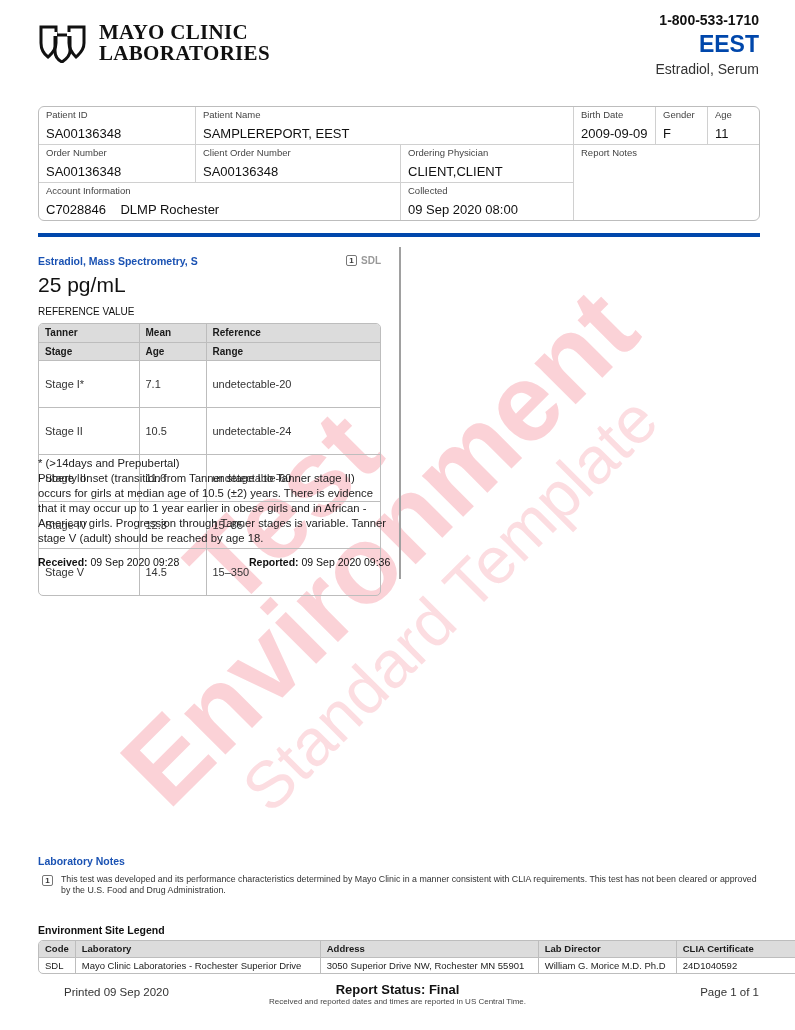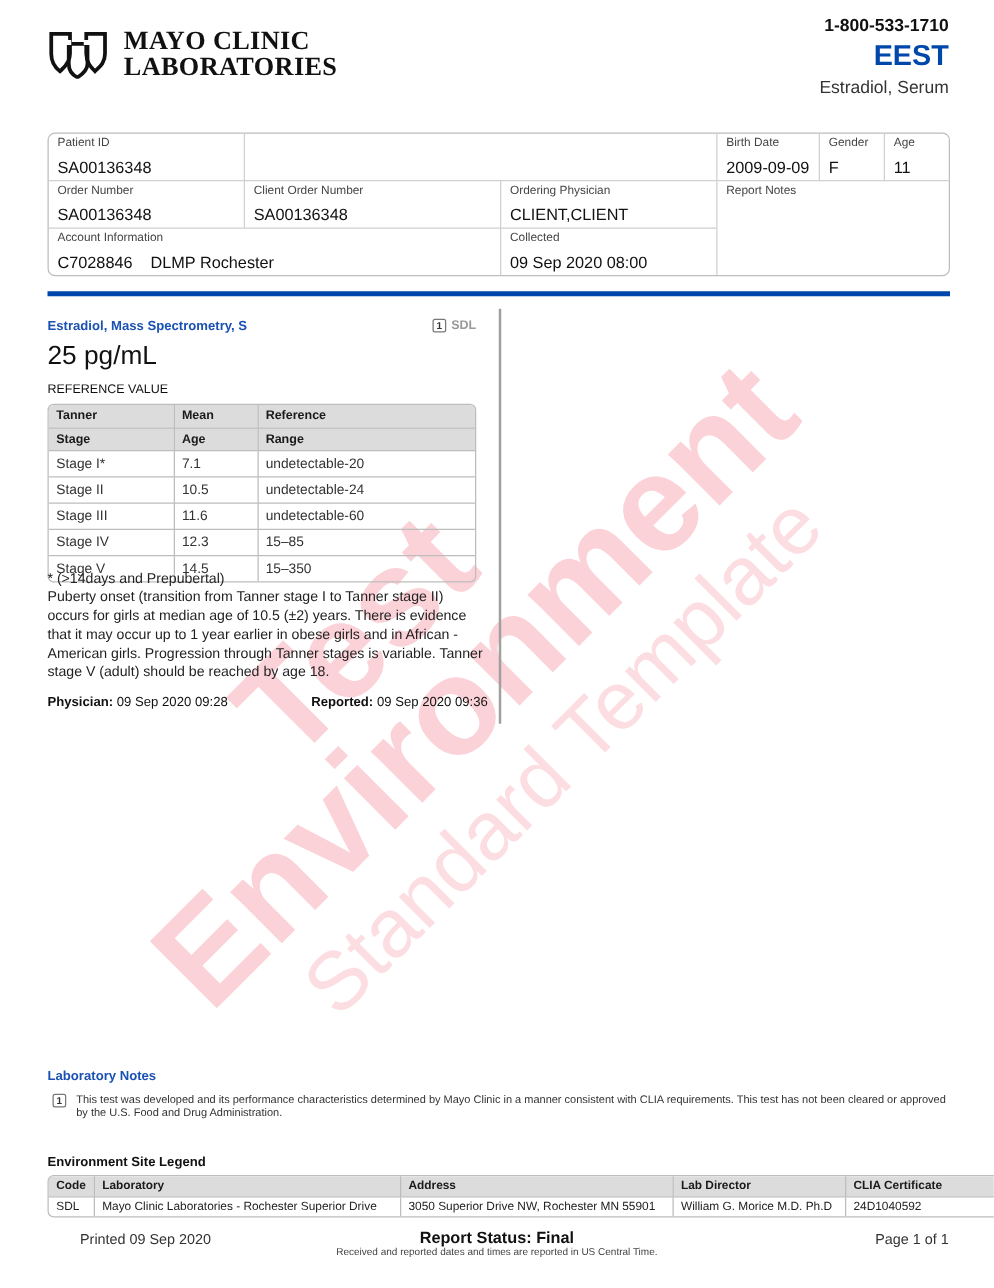--- a/index.html
+++ b/index.html
@@ -29,21 +29,21 @@
   
   .res-title { position: absolute; left: 38px; top: 255px; font-size: 10.5px; font-weight: bold; color: #1a52b3; }
   .site-ref { position: absolute; left: 346px; top: 255px; font-size: 10px; font-weight: bold; color: #999; display: flex; align-items: center; }
   .num-box { display: inline-block; width: 11px; height: 11px; border: 1px solid #777; border-radius: 2px; font-size: 8px; line-height: 9px; text-align: center; color: #333; margin-right: 4px; font-weight: bold; }
   .res-value { position: absolute; left: 38px; top: 273px; font-size: 21px; color: #111; }
   .ref-label { position: absolute; left: 38px; top: 306px; font-size: 10px; color: #111; }
 
   .ref-table { position: absolute; left: 38px; top: 323px; width: 343px; border: 1px solid #bdbdbd; border-radius: 5px; overflow: hidden; }
   .ref-table table { width: 100%; border-collapse: collapse; font-size: 11px; }
   .ref-table th { background: #dcdcdc; font-weight: bold; text-align: left; padding: 2px 6px; height: 18px; border-bottom: 1px solid #bdbdbd; border-right: 1px solid #bdbdbd; font-size: 10px; }
-  .ref-table td { padding: 4px 6px; height: 17px; border-bottom: 1px solid #bdbdbd; border-right: 1px solid #bdbdbd; color: #333; margin-top: 34px; }
+  .ref-table td { padding: 17px 6px; height: 17px; border-bottom: 1px solid #bdbdbd; border-right: 1px solid #bdbdbd; color: #333; margin-top: 34px; }
   .ref-table tr:last-child td { border-bottom: none; }
   .ref-table th:last-child, .ref-table td:last-child { border-right: none; }
 
   .footnote { position: absolute; left: 38px; top: 456px; width: 350px; font-size: 11.3px; line-height: 15px; color: #222; }
   .received { position: absolute; left: 38px; top: 556px; font-size: 10.5px; color: #111; }
   .reported { position: absolute; left: 249px; top: 556px; font-size: 10.5px; color: #111; }
   .received b, .reported b { font-weight: bold; }
 
   
   .wm { position: absolute; left: 0; top: 0; width: 795px; height: 1030px; pointer-events: none; }
@@ -110,20 +110,24 @@
   <div class="vline" style="left:156px; top:0; height:75px;"></div>
   <div class="vline" style="left:361px; top:37px; height:78px;"></div>
   <div class="vline" style="left:534px; top:0; height:115px;"></div>
   <div class="vline" style="left:616px; top:0; height:37px;"></div>
   <div class="vline" style="left:668px; top:0; height:37px;"></div>
 
   <div class="cell" style="left:0; top:0; width:156px;">
     <div class="lbl">Patient ID</div>
     <div class="val">SA00136348</div>
   </div>
+  <div class="cell" style="left:157px; top:0; width:377px;">
+    <div class="lbl">Patient Name</div>
+    <div class="val">SAMPLEREPORT, EEST</div>
+  </div>
   <div class="cell" style="left:535px; top:0; width:81px;">
     <div class="lbl">Birth Date</div>
     <div class="val">2009-09-09</div>
   </div>
   <div class="cell" style="left:617px; top:0; width:51px;">
     <div class="lbl">Gender</div>
     <div class="val">F</div>
   </div>
   <div class="cell" style="left:669px; top:0; width:53px;">
     <div class="lbl">Age</div>
@@ -216,21 +220,21 @@
     </tbody>
   </table>
 </div>
 
 <div class="footnote">
   <div>* (&gt;14days and Prepubertal)</div>
   <div>Puberty onset (transition from Tanner stage I to Tanner stage II) occurs for girls at median age of 10.5 (±2) years. There is evidence that it may occur up to 1 year earlier in obese girls and in African -American girls. Progression through Tanner stages is variable. Tanner stage V (adult) should be reached by age 18.</div>
 </div>
 
 <div class="received">
-  <b>Physician:</b><span> 09 Sep 2020 09:28</span>
+  <b>Received:</b><span> 09 Sep 2020 09:28</span>
 </div>
 <div class="reported">
   <b>Reported:</b><span> 09 Sep 2020 09:36</span>
 </div>
 
 <div class="lab-notes-title">Laboratory Notes</div>
 <div class="lab-note">
   <span class="num-box">1</span>
   <span>This test was developed and its performance characteristics determined by Mayo Clinic in a manner consistent with CLIA requirements. This test has not been cleared or approved by the U.S. Food and Drug Administration.</span>
 </div>

